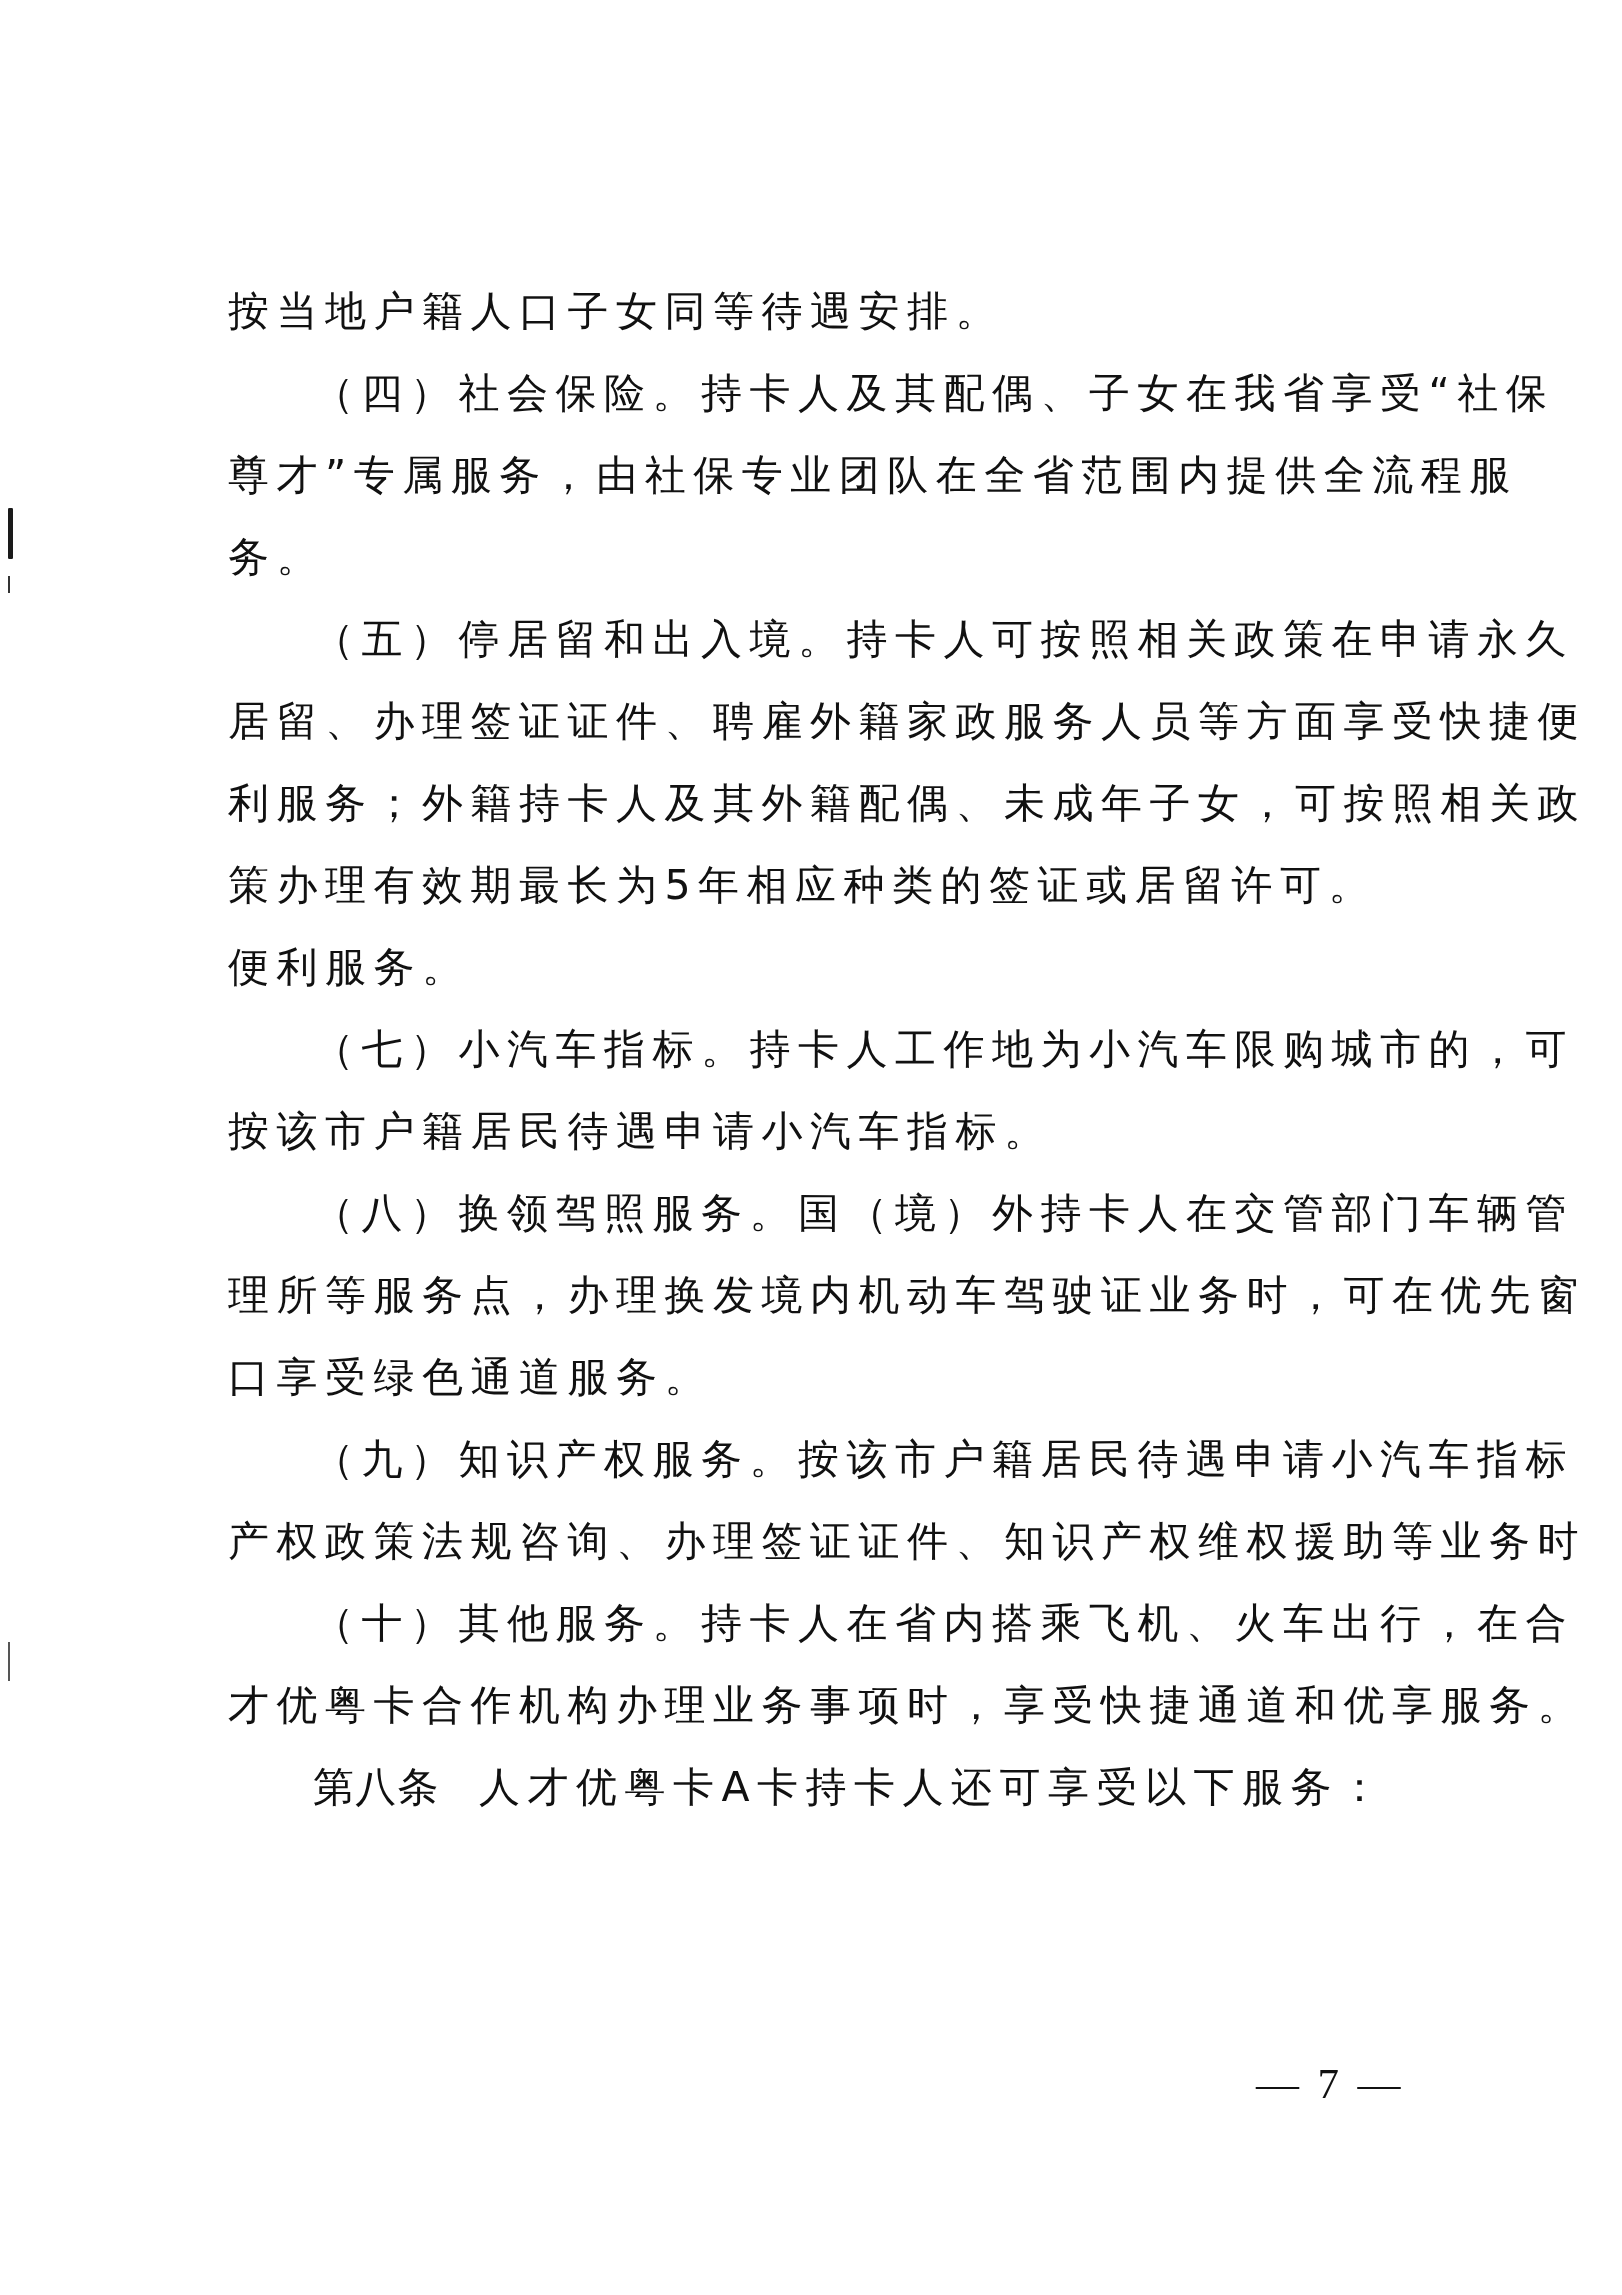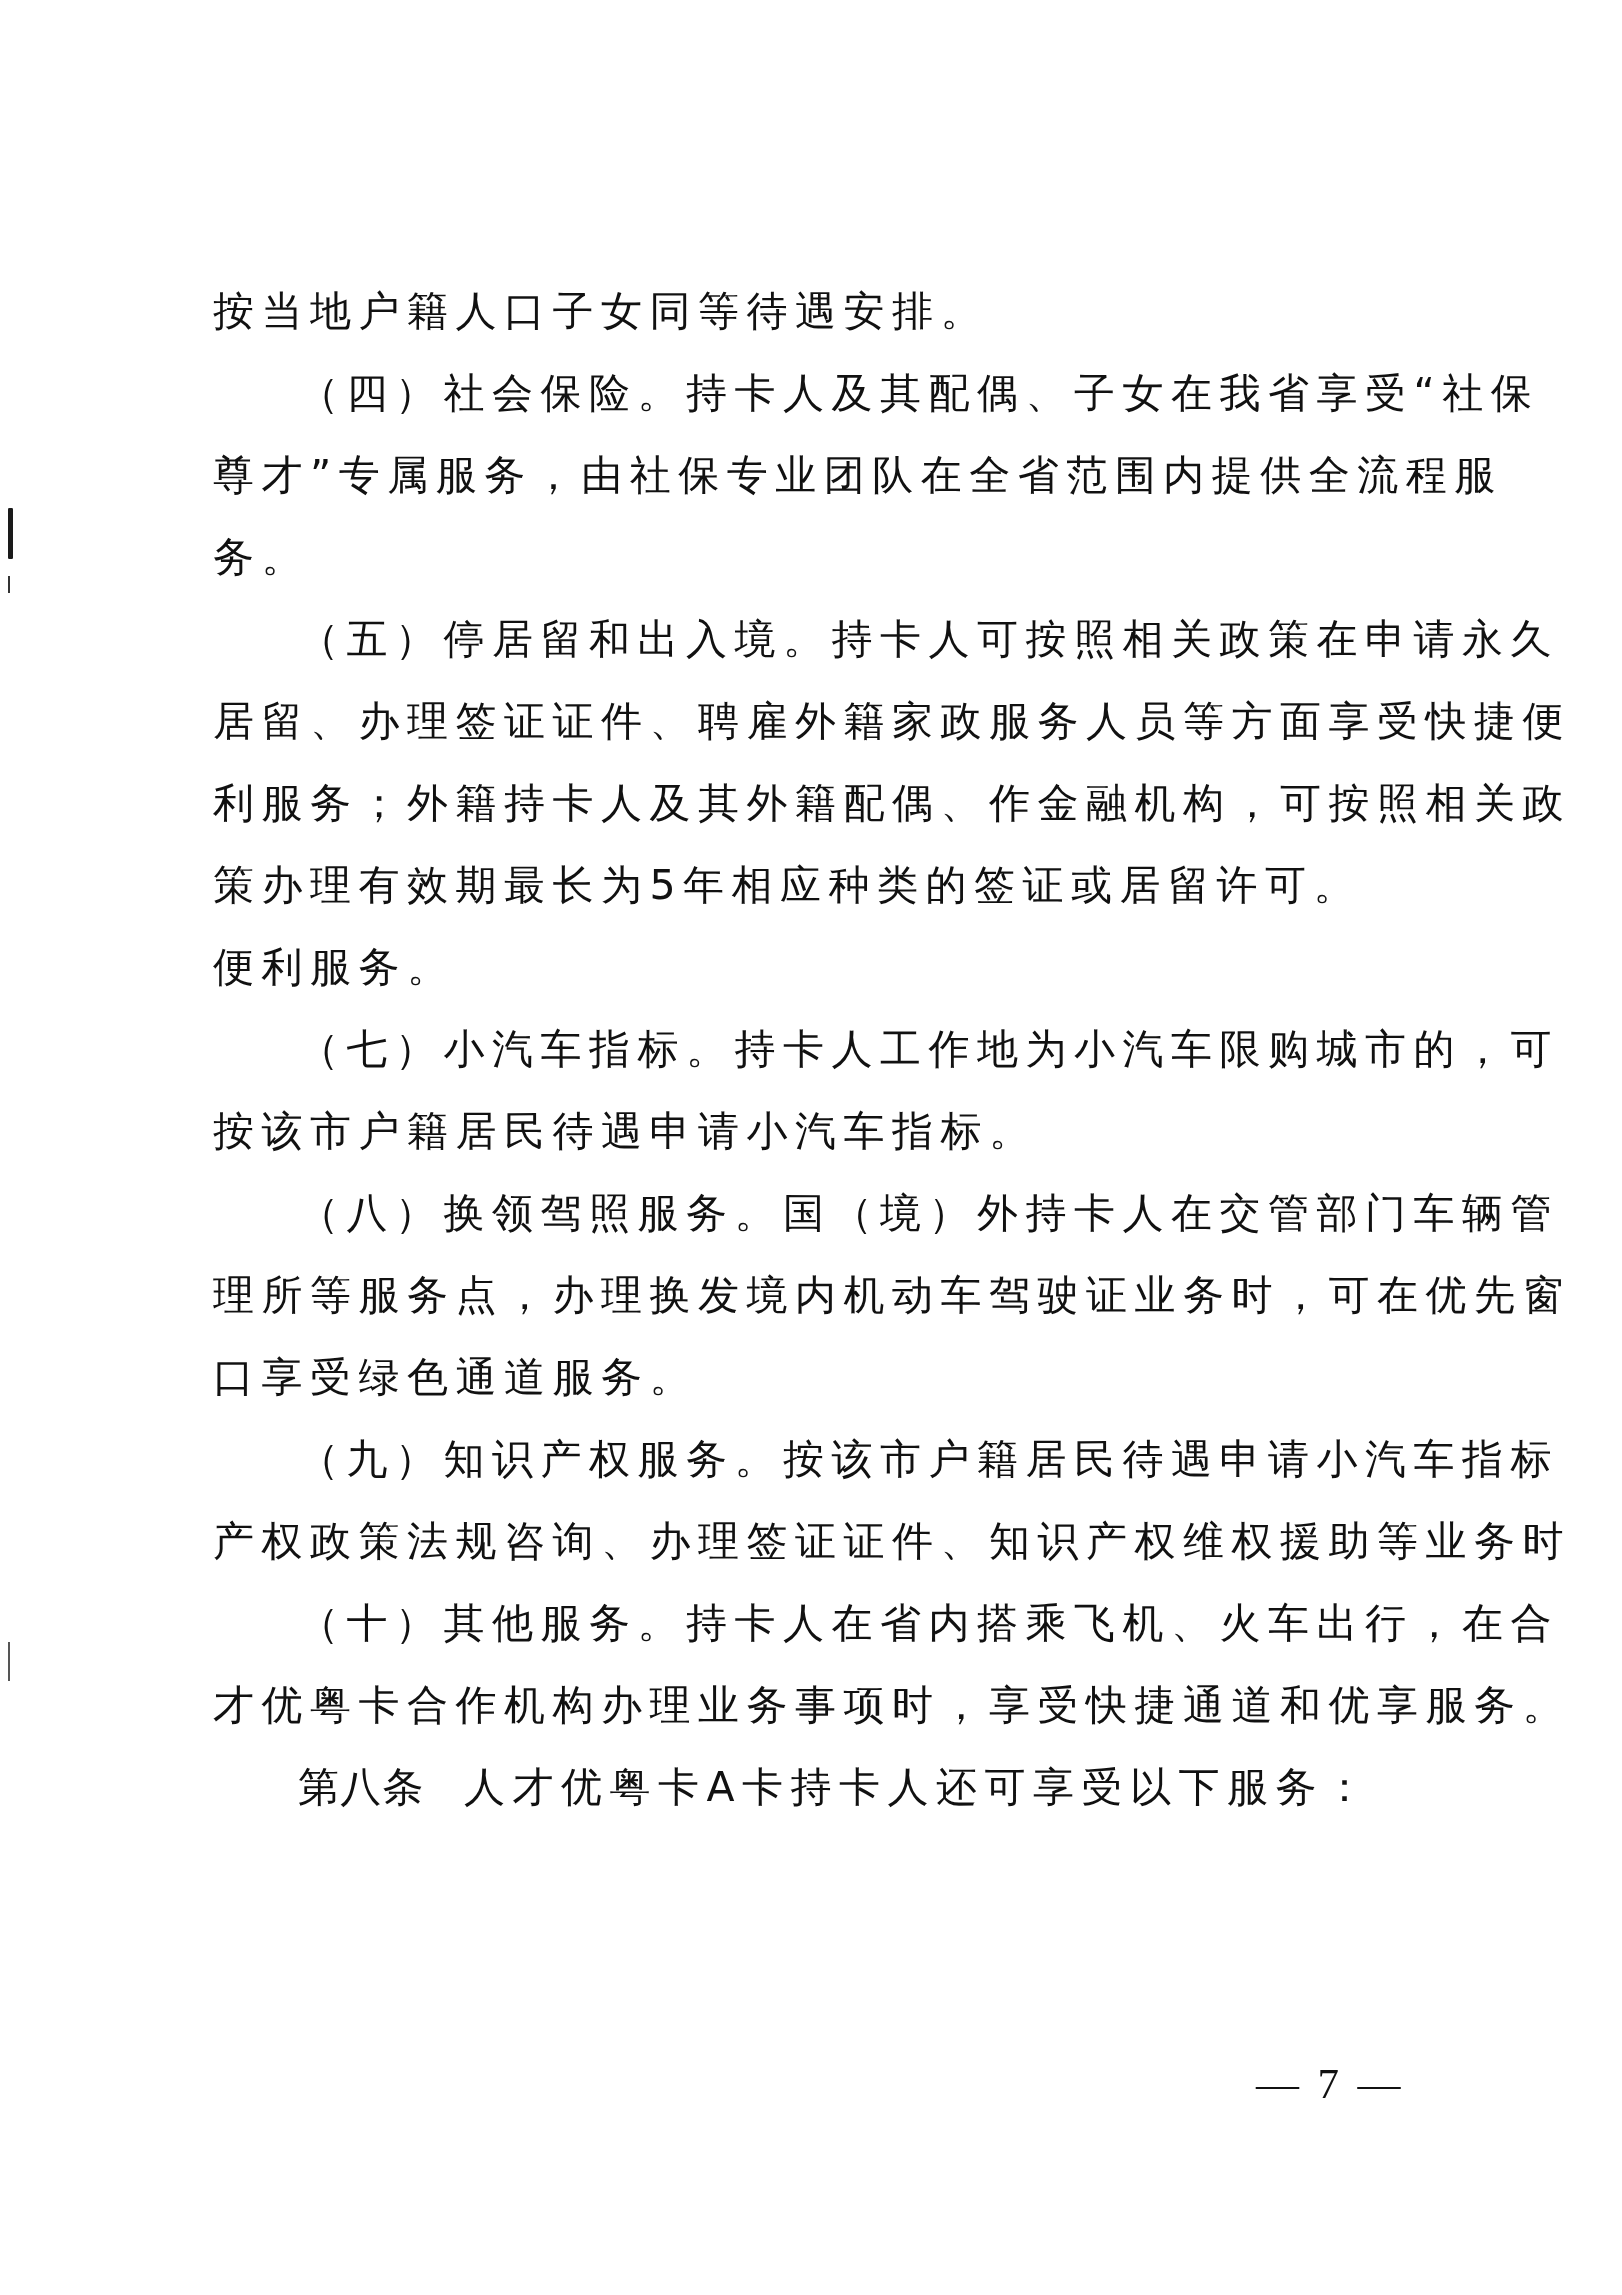--- a/index.html
+++ b/index.html
@@ -42,21 +42,21 @@
     .scan-mark-3 {
       position: absolute;
       left: 7.9px;
       top: 1642px;
       width: 2px;
       height: 39px;
       background: #555555;
     }
     .body-text {
       position: absolute;
-      left: 213px;
+      left: 228px;
       top: 270px;
       width: 1197px;
     }
     .line {
       height: 82px;
       line-height: 82px;
       font-size: 41px;
       letter-spacing: 7.5px;
       white-space: nowrap;
       overflow: visible;
@@ -92,21 +92,21 @@
 
   <div class="body-text">
     <div class="line">按当地户籍人口子女同等待遇安排。</div>
 
     <div class="line indent">（四）社会保险。持卡人及其配偶、子女在我省享受“社保</div>
     <div class="line">尊才”专属服务，由社保专业团队在全省范围内提供全流程服</div>
     <div class="line">务。</div>
 
     <div class="line indent">（五）停居留和出入境。持卡人可按照相关政策在申请永久</div>
     <div class="line">居留、办理签证证件、聘雇外籍家政服务人员等方面享受快捷便</div>
-    <div class="line">利服务；外籍持卡人及其外籍配偶、作金融机构，可按照相关政</div>
+    <div class="line">利服务；外籍持卡人及其外籍配偶、未成年子女，可按照相关政</div>
     <div class="line">策办理有效期最长为5年相应种类的签证或居留许可。</div>
 
     <div class="line">便利服务。</div>
 
     <div class="line indent">（七）小汽车指标。持卡人工作地为小汽车限购城市的，可</div>
     <div class="line">按该市户籍居民待遇申请小汽车指标。</div>
 
     <div class="line indent">（八）换领驾照服务。国（境）外持卡人在交管部门车辆管</div>
     <div class="line">理所等服务点，办理换发境内机动车驾驶证业务时，可在优先窗</div>
     <div class="line">口享受绿色通道服务。</div>

